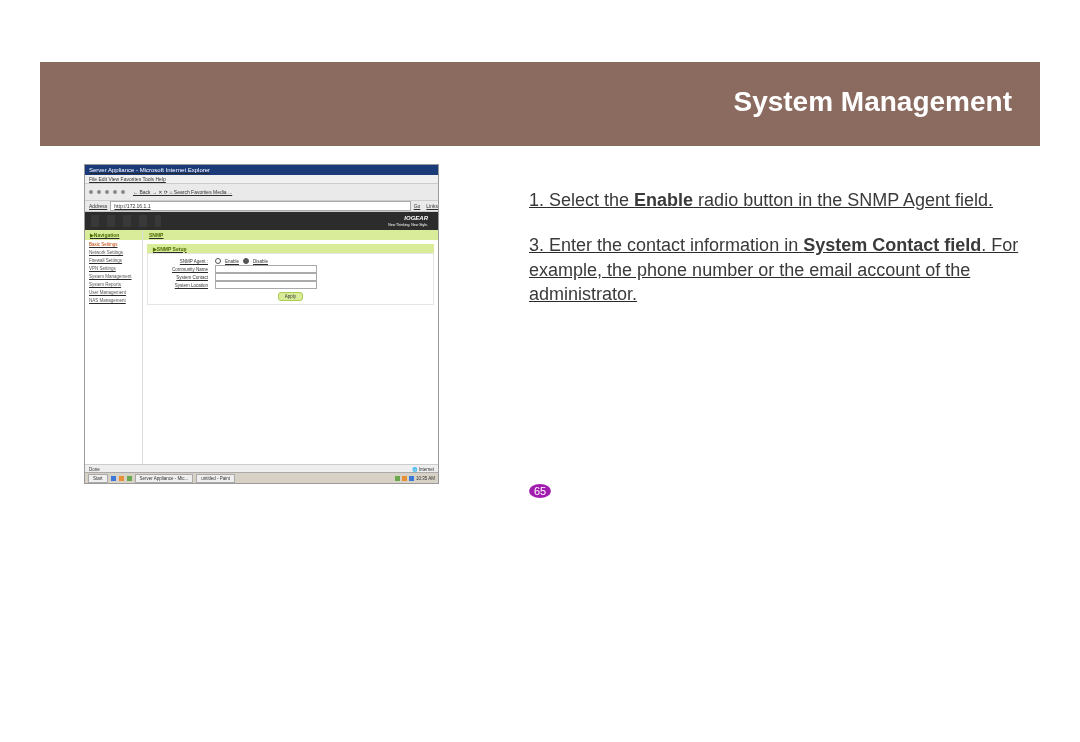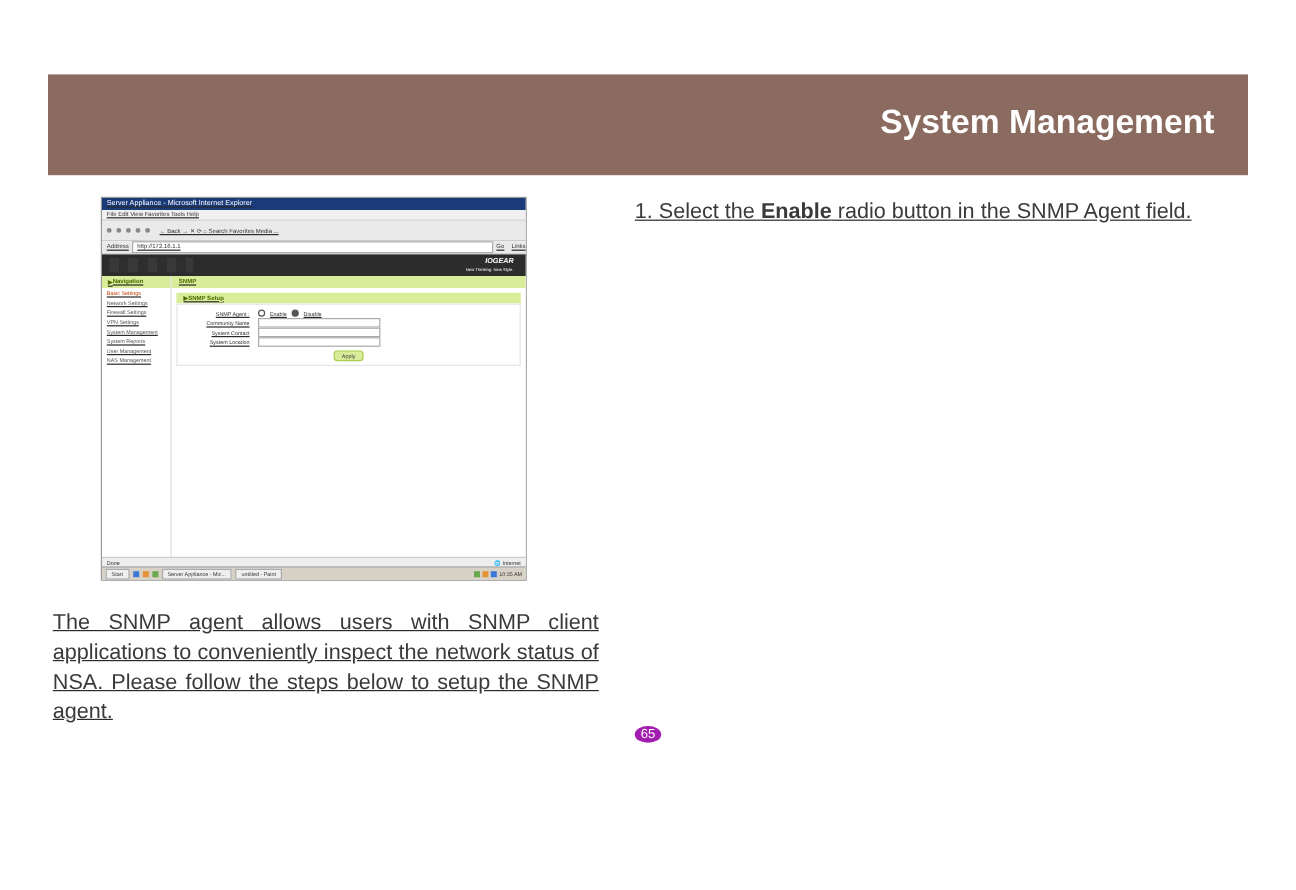--- a/index.html
+++ b/index.html
@@ -263,21 +263,21 @@
   .ss-tray-ico3 { width:5px; height:5px; background:#3c78d8; }
   .bubble { width:4px; height:4px; border-radius:50%; background:#888; display:inline-block; }
 
   .body-para {
     font-size: 18px;
     line-height: 1.38;
     color: #3a3a3a;
     margin-top: 22px;
     text-align: justify;
   }
-  .steps { font-size: 18px; line-height: 1.38; color: #3a3a3a; margin-top: 0; }
+  .steps { font-size: 18px; line-height: 1.38; color: #3a3a3a; margin-top: 24px; }
   .step { margin-bottom: 20px; }
   .page-num {
     position: absolute;
     left: 50%;
     transform: translateX(-50%);
     bottom: -24px;
   }
   .page-num-circle {
     width: 22px;
     height: 14px;
@@ -381,27 +381,29 @@
           <div class="ss-tb-btn">untitled - Paint</div>
           <div class="ss-tb-tray">
             <span class="ss-tray-ico"></span>
             <span class="ss-tray-ico2"></span>
             <span class="ss-tray-ico3"></span>
             <span>10:35 AM</span>
           </div>
         </div>
       </div>
 
-      <div class="body-para">The SNMP agent allows users with SNMP client applications to conveniently inspect the network status of NSA. Please follow the steps below to setup the SNMP agent.</div>
     </div>
 
     <div class="col-right">
       <div class="steps">
         <div class="step">
           <span>1. Select the </span><b>Enable</b><span> radio button in the SNMP Agent field.</span>
+        </div>
+        <div class="step">
+          <span>3. Enter the contact information in </span><b>System Contact field</b><span>. For example, the phone number or the email account of the administrator.</span>
         </div>
       </div>
     </div>
   </div>
 
   <div class="page-num" style="bottom:-14px;">
     <div class="page-num-circle">65</div>
   </div>
 </div>
 </div>

